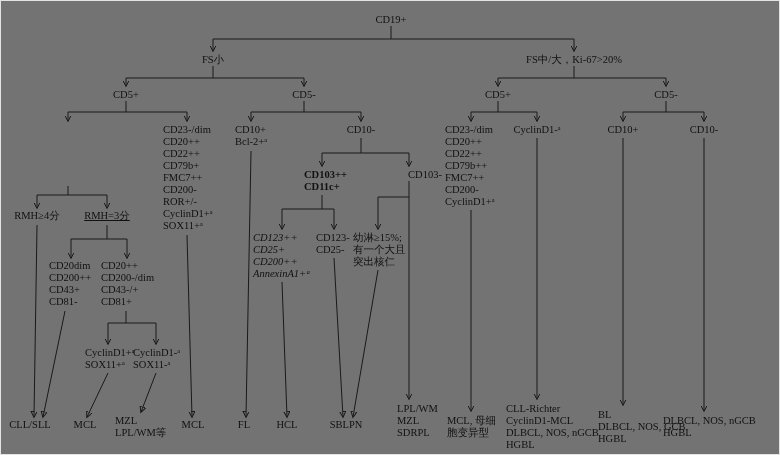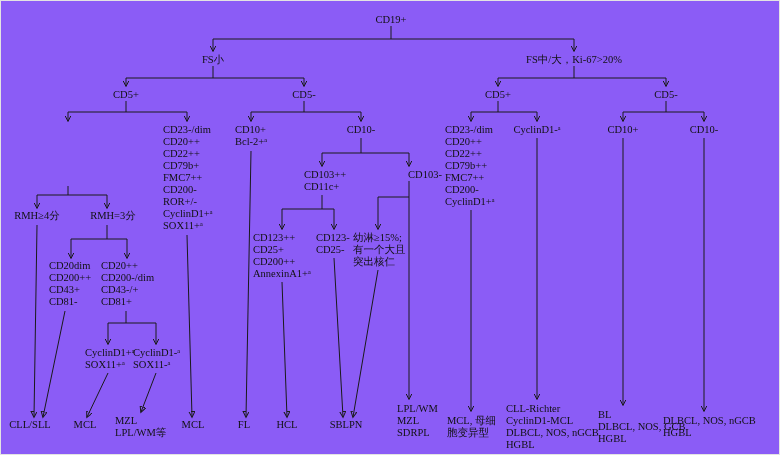--- a/index.html
+++ b/index.html
@@ -1,18 +1,18 @@
 <!DOCTYPE html>
 <html><head>
 <meta charset="utf-8">
 <style>
   * { margin:0; padding:0; box-sizing:border-box; }
   html,body { background:#ffffff; }
   .canvas {
-    position:relative; width:780px; height:455px; background:#8b5cf6;
+    position:relative; width:780px; height:455px; background:#737373;
     font-family:"Liberation Serif","DejaVu Serif",serif; color:#111;
     border:1px solid #e3e3e3; overflow:hidden;
   }
   .node {
     position:absolute; font-size:10.5px; line-height:12px;
     white-space:pre-line; color:#111; letter-spacing:0;
   }
   .ctr { transform:translateX(-50%); text-align:center; }
   svg.wires { position:absolute; left:0; top:0; width:780px; height:455px; }
   svg.wires path { stroke:#1a1a1a; stroke-width:1; fill:none; }
@@ -171,41 +171,41 @@
   <div class="node" style="left:162px; top:123px;">CD23-/dim
 CD20++
 CD22++
 CD79b+
 FMC7++
 CD200-
 ROR+/-
 CyclinD1+ᵃ
 SOX11+ᵃ</div>
   <div class="node ctr" style="left:36px; top:209px;">RMH≥4分</div>
-  <div class="node ctr" style="left:112px; top:209px;">RMH=3分</div>
+  <div class="node ctr" style="left:106px; top:209px;text-decoration:underline;">RMH=3分</div>
   <div class="node" style="left:48px; top:259px;">CD20dim
 CD200++
 CD43+
 CD81-</div>
   <div class="node" style="left:100px; top:259px;">CD20++
 CD200-/dim
 CD43-/+
 CD81+</div>
   <div class="node" style="left:84px; top:346px;">CyclinD1+ᵃ
 SOX11+ᵃ</div>
   <div class="node" style="left:132px; top:346px;">CyclinD1-ᵃ
 SOX11-ᵃ</div>
 
   <div class="node" style="left:234px; top:123px;">CD10+
 Bcl-2+ᵃ</div>
   <div class="node ctr" style="left:360px; top:123px;">CD10-</div>
-  <div class="node" style="left:303px; top:168px;">CD103++
+  <div class="node" style="left:303px; top:168px;font-weight:bold;">CD103++
 CD11c+</div>
   <div class="node ctr" style="left:408px; top:168px;padding-left:32px;">CD103-</div>
-  <div class="node" style="left:252px; top:231px;">CD123++
+  <div class="node" style="left:252px; top:231px;font-style:italic;">CD123++
 CD25+
 CD200++
 AnnexinA1+ᵃ</div>
   <div class="node" style="left:315px; top:231px;">CD123-
 CD25-</div>
   <div class="node" style="left:352px; top:231px;">幼淋≥15%;
 有一个大且
 突出核仁</div>
 
   <div class="node" style="left:444px; top:123px;">CD23-/dim

